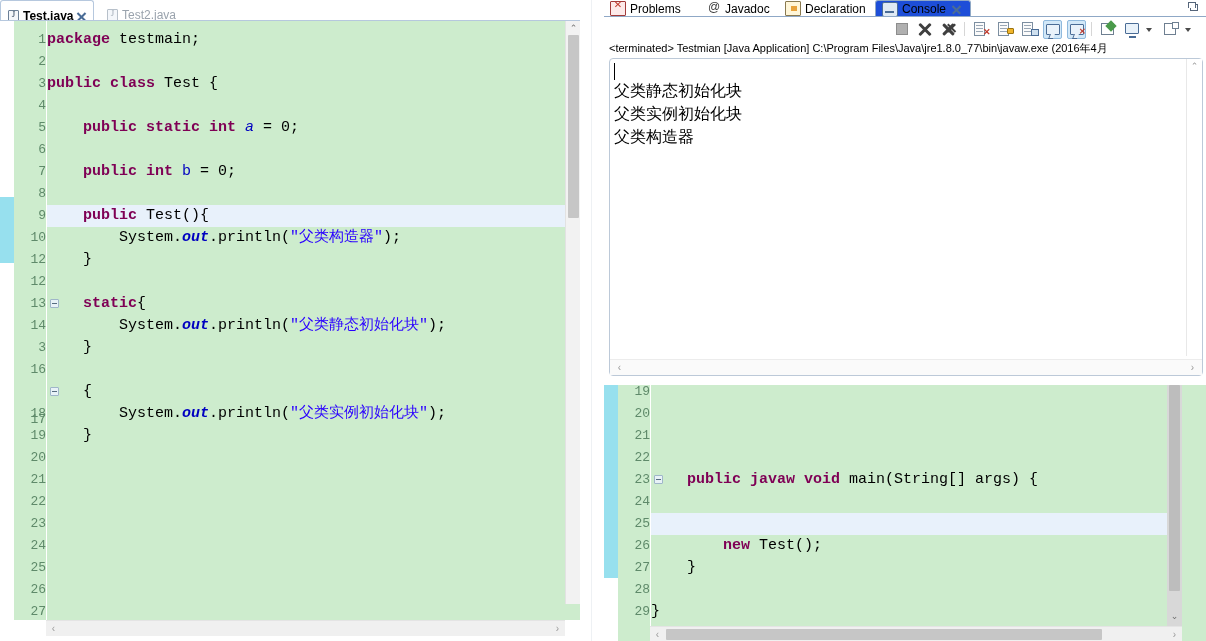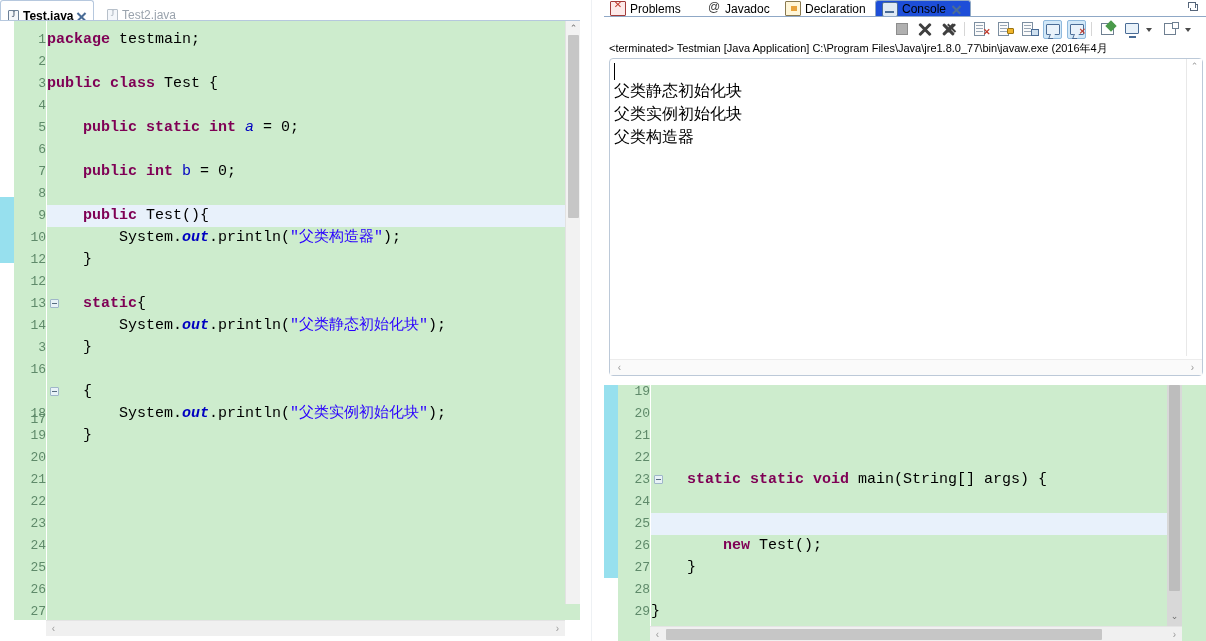--- a/index.html
+++ b/index.html
@@ -335,21 +335,21 @@
         <div class="ln" style="top: 194px;">28</div>
         <div class="ln" style="top: 216px;">29</div>
       </div>
     <div class="gutter-sep"></div>
     <div class="hl-line" style="top: 128px; left: 47px; width: 518px;"></div>
       <div class="code-area" id="right-code">
         <div class="cl" style="top: -4px;"></div>
         <div class="cl" style="top: 18px;"></div>
         <div class="cl" style="top: 40px;"></div>
         <div class="cl" style="top: 62px;"></div>
-        <div class="cl" style="top: 84px;"><span class="p">    </span><span class="k">static static void</span><span class="p"> main(String[] args) {</span></div>
+        <div class="cl" style="top: 84px;"><span class="p">    </span><span class="k">public javaw void</span><span class="p"> main(String[] args) {</span></div>
         <div class="cl" style="top: 106px;"></div>
         <div class="cl" style="top: 128px;"></div>
         <div class="cl" style="top: 150px;"><span class="p">        </span><span class="k">new</span><span class="p"> Test();</span></div>
         <div class="cl" style="top: 172px;"><span class="p">    }</span></div>
         <div class="cl" style="top: 194px;"></div>
         <div class="cl" style="top: 216px;"><span class="p">}</span></div>
       </div>
 
     <div class="vscroll" style="left:563px;top:0;width:15px;height:241px;background:#d8d8d8;border:none;">
       <div class="vthumb" style="top:0;height:206px;background:#bdbdbd;"></div>

